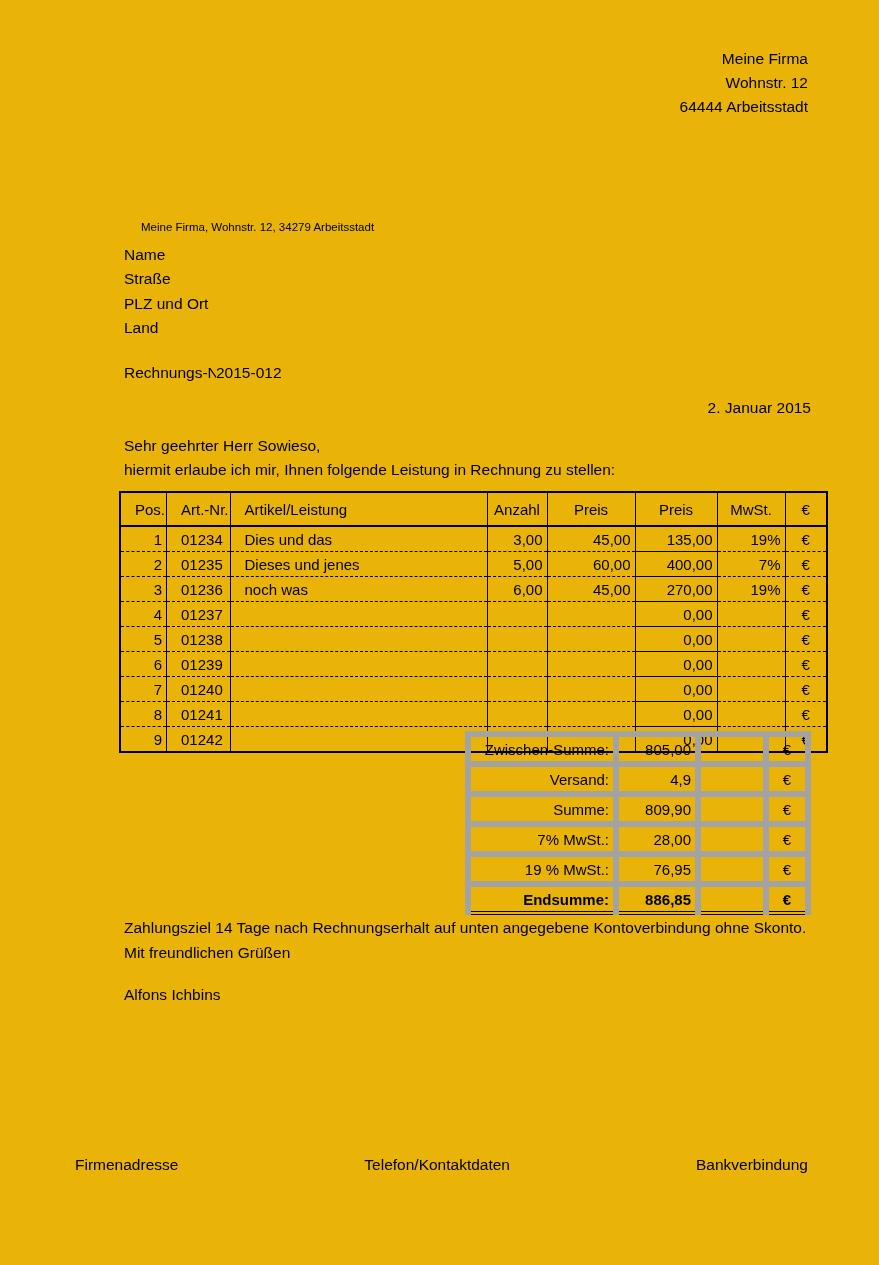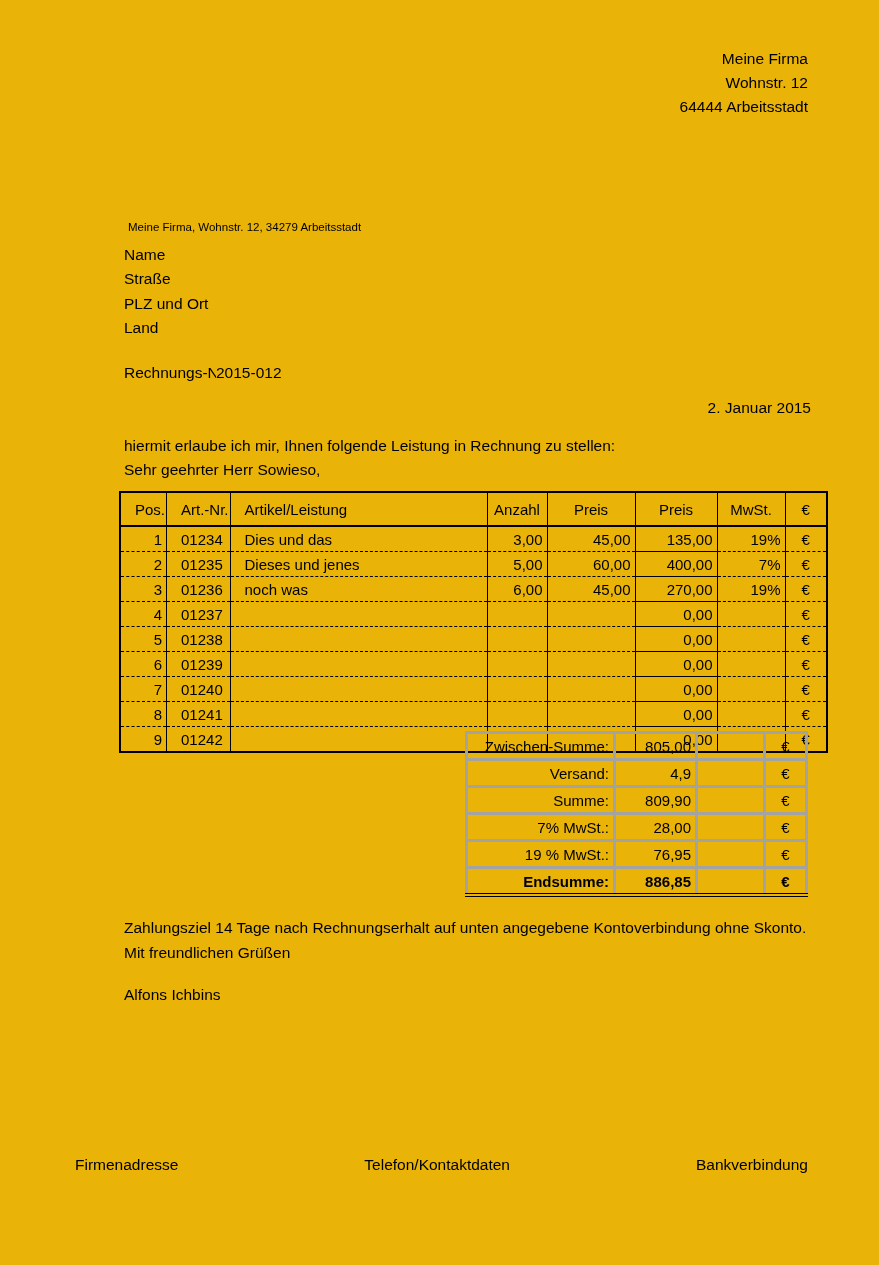--- a/index.html
+++ b/index.html
@@ -16,21 +16,21 @@
     overflow:hidden;
     font-size:15px;
   }
   
   .company-block{
     position:absolute; top:47px; right:71px;
     text-align:right; line-height:24px; font-size:15.5px;
   }
   
   .sender-line{
-    position:absolute; left:128px; top:221px;
+    position:absolute; left:141px; top:221px;
     font-size:11.5px;
   }
   .recipient-block{
     position:absolute; left:124px; top:243px;
     line-height:24.4px; font-size:15.5px;
   }
   
   .invoice-no{
     position:absolute; left:124px; top:364px; font-size:15.5px;
     white-space:nowrap;
@@ -70,21 +70,21 @@
   .al{text-align:left; padding-left:14px;}
   .ar{text-align:right; padding-right:4px;}
   .ac{text-align:center;}
   
   .summary-table{
     position:absolute; left:465px; top:731px;
     border:2px solid #000;
     font-size:15px;
   }
   .summary-table td{
-    border:3px solid #a3a3a3;
+    border:6px solid #a3a3a3;
     height:22px; vertical-align:middle;
     overflow:hidden; white-space:nowrap;
   }
   .summary-table tr.endsumme-row td{
     border-top:2px solid #000;
     border-bottom:4px double #000;
     font-weight:bold;
   }
   
   .closing-block{
@@ -121,22 +121,22 @@
     <div>Land</div>
   </div>
 
   <div class="invoice-no">
     <span class="no-label">Rechnungs-Nr.</span><span>2015-012</span>
   </div>
 
   <div class="invoice-date">2. Januar 2015</div>
 
   <div class="salutation">
+    <div>Sehr geehrter Herr Sowieso,</div>
     <div>hiermit erlaube ich mir, Ihnen folgende Leistung in Rechnung zu stellen:</div>
-    <div>Sehr geehrter Herr Sowieso,</div>
   </div>
 
   <table class="items-table">
     <colgroup>
       <col style="width:34px">
         <col style="width:55px">
         <col style="width:257px">
         <col style="width:60px">
       <col style="width:88px">
         <col style="width:82px">

